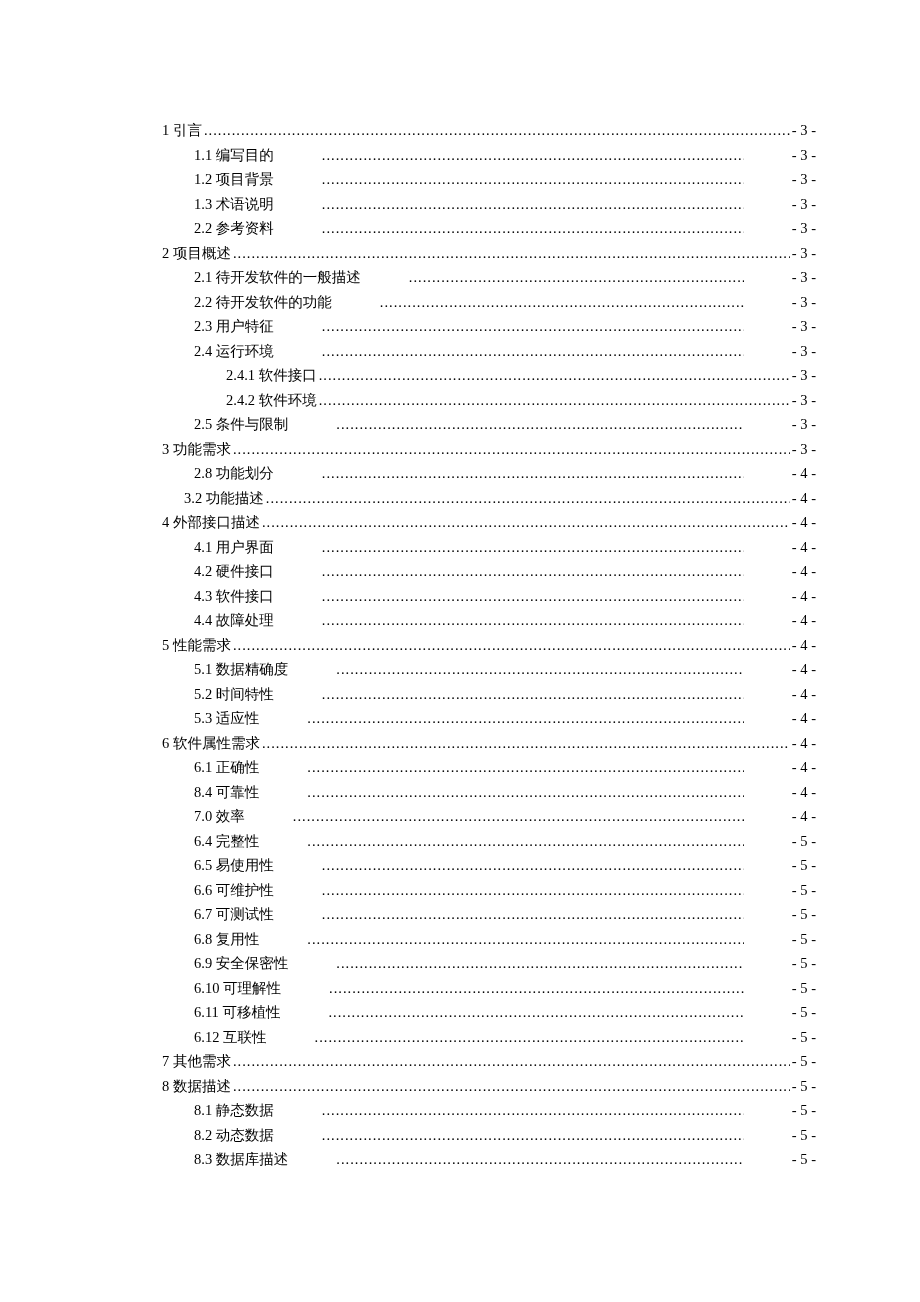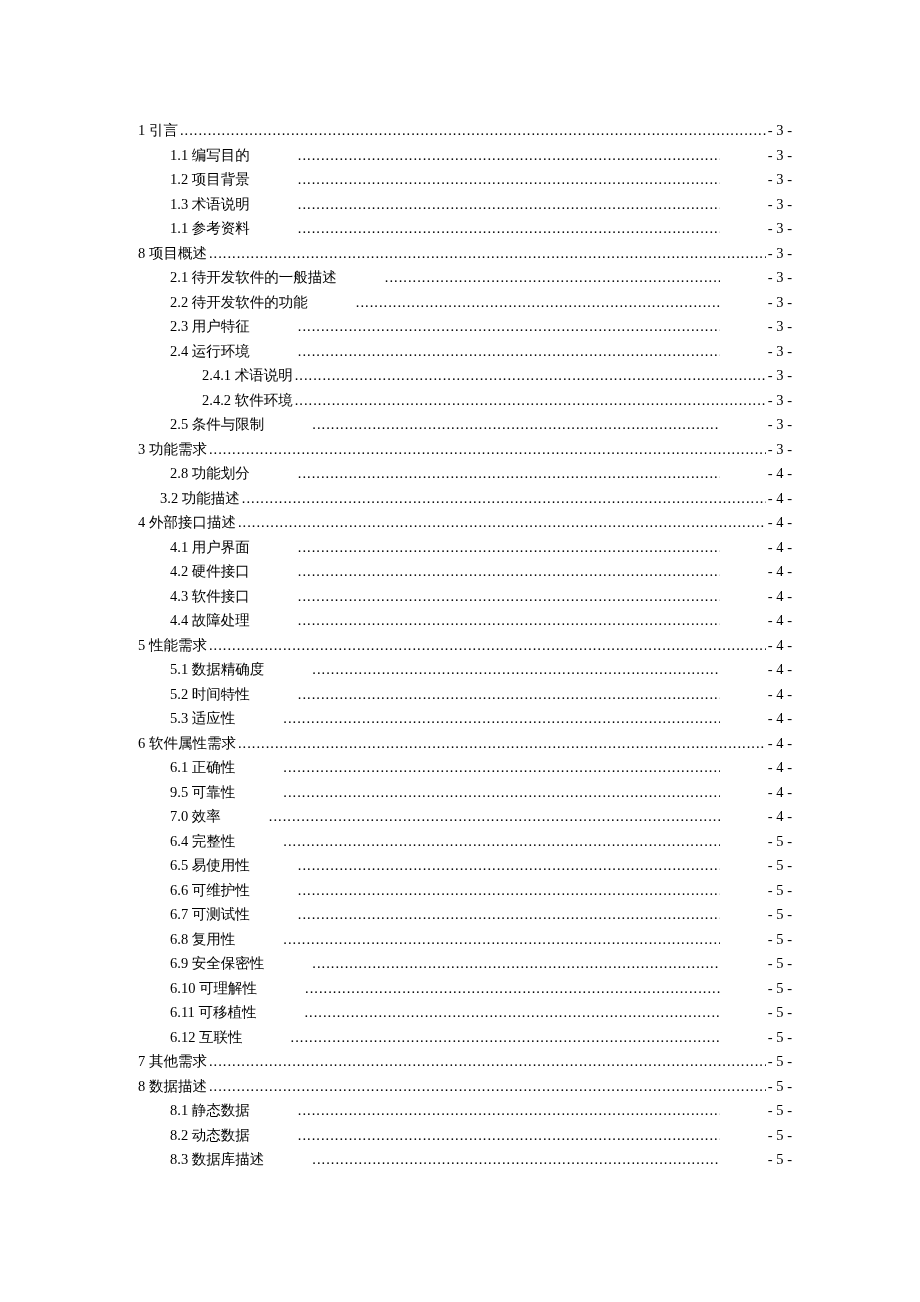--- a/index.html
+++ b/index.html
@@ -11,20 +11,21 @@
       background: #ffffff;
       font-family: "SimSun", "宋体", serif;
       width: 920px;
       height: 1302px;
       padding: 118px 128px 0 138px;
       color: #000;
       font-size: 14.5px;
     }
     .toc {
       width: 100%;
+      margin-left: 24px;
     }
     .toc-row {
       display: flex;
       align-items: baseline;
       white-space: nowrap;
       line-height: 24.5px;
     }
     .label {
       flex: 0 0 auto;
     }
@@ -63,26 +64,26 @@
       <span class="label">1.2  项目背景</span>
       <span class="leader"></span>
       <span class="page">- 3 -</span>
     </div>
     <div class="toc-row lvl-2">
       <span class="label">1.3  术语说明</span>
       <span class="leader"></span>
       <span class="page">- 3 -</span>
     </div>
     <div class="toc-row lvl-2">
-      <span class="label">1.1  参考资料</span>
-      <span class="leader"></span>
-      <span class="page">- 3 -</span>
-    </div>
-    <div class="toc-row lvl-1">
-      <span class="label">8  项目概述</span>
+      <span class="label">2.2  参考资料</span>
+      <span class="leader"></span>
+      <span class="page">- 3 -</span>
+    </div>
+    <div class="toc-row lvl-1">
+      <span class="label">2  项目概述</span>
       <span class="leader"></span>
       <span class="page">- 3 -</span>
     </div>
     <div class="toc-row lvl-2">
       <span class="label">2.1  待开发软件的一般描述</span>
       <span class="leader"></span>
       <span class="page">- 3 -</span>
     </div>
     <div class="toc-row lvl-2">
       <span class="label">2.2  待开发软件的功能</span>
@@ -93,21 +94,21 @@
       <span class="label">2.3  用户特征</span>
       <span class="leader"></span>
       <span class="page">- 3 -</span>
     </div>
     <div class="toc-row lvl-2">
       <span class="label">2.4  运行环境</span>
       <span class="leader"></span>
       <span class="page">- 3 -</span>
     </div>
     <div class="toc-row lvl-3">
-      <span class="label">2.4.1  术语说明</span>
+      <span class="label">2.4.1  软件接口</span>
       <span class="leader"></span>
       <span class="page">- 3 -</span>
     </div>
     <div class="toc-row lvl-3">
       <span class="label">2.4.2  软件环境</span>
       <span class="leader"></span>
       <span class="page">- 3 -</span>
     </div>
     <div class="toc-row lvl-2">
       <span class="label">2.5 条件与限制</span>
@@ -178,21 +179,21 @@
       <span class="label">6  软件属性需求</span>
       <span class="leader"></span>
       <span class="page">- 4 -</span>
     </div>
     <div class="toc-row lvl-2">
       <span class="label">6.1  正确性</span>
       <span class="leader"></span>
       <span class="page">- 4 -</span>
     </div>
     <div class="toc-row lvl-2">
-      <span class="label">9.5  可靠性</span>
+      <span class="label">8.4  可靠性</span>
       <span class="leader"></span>
       <span class="page">- 4 -</span>
     </div>
     <div class="toc-row lvl-2">
       <span class="label">7.0  效率</span>
       <span class="leader"></span>
       <span class="page">- 4 -</span>
     </div>
     <div class="toc-row lvl-2">
       <span class="label">6.4  完整性</span>

